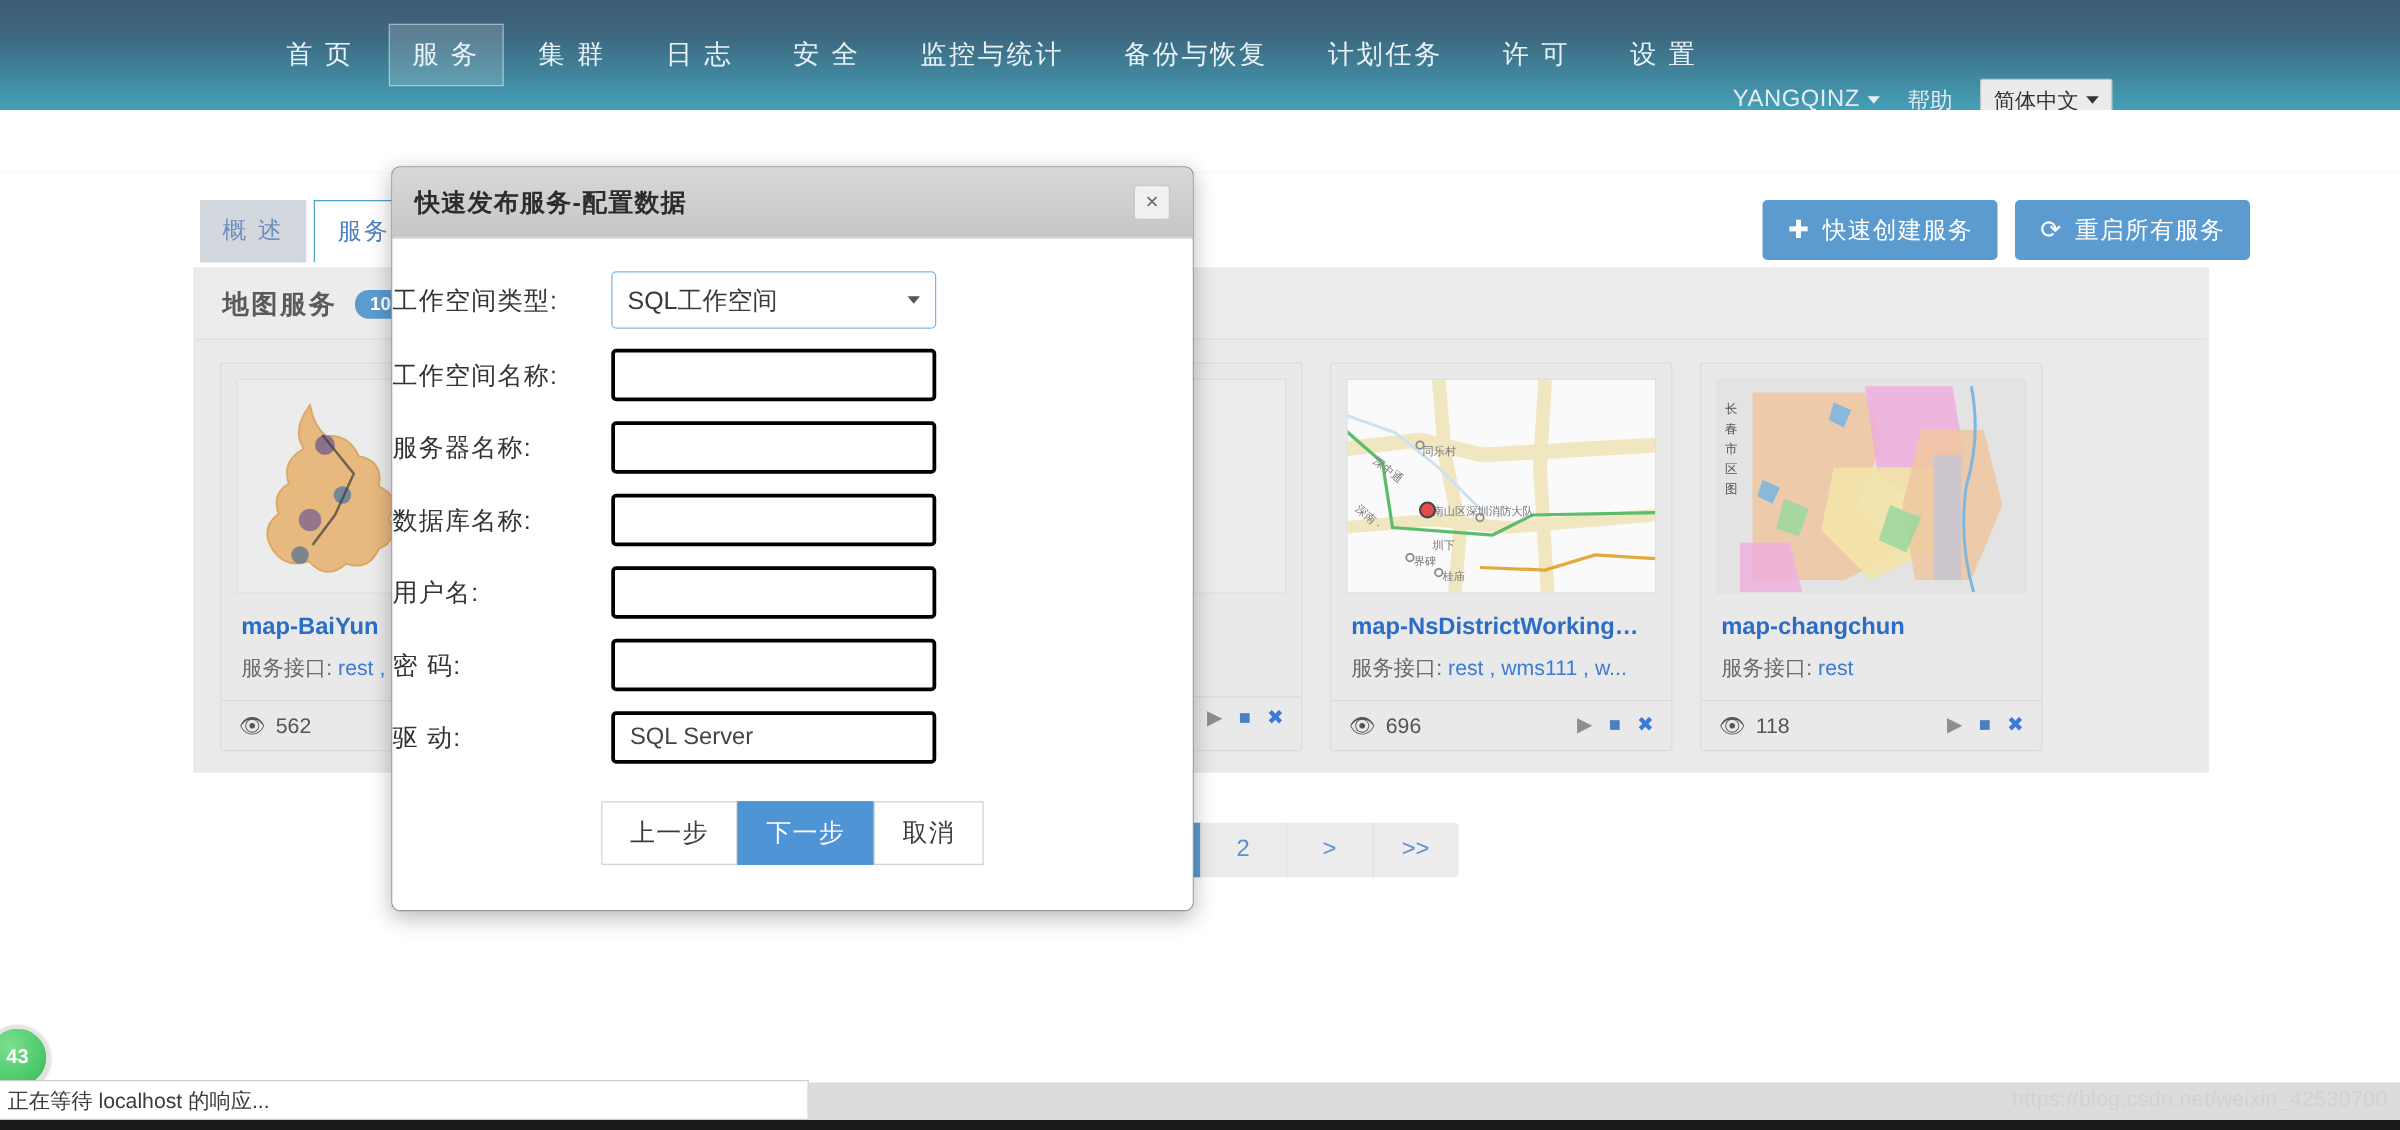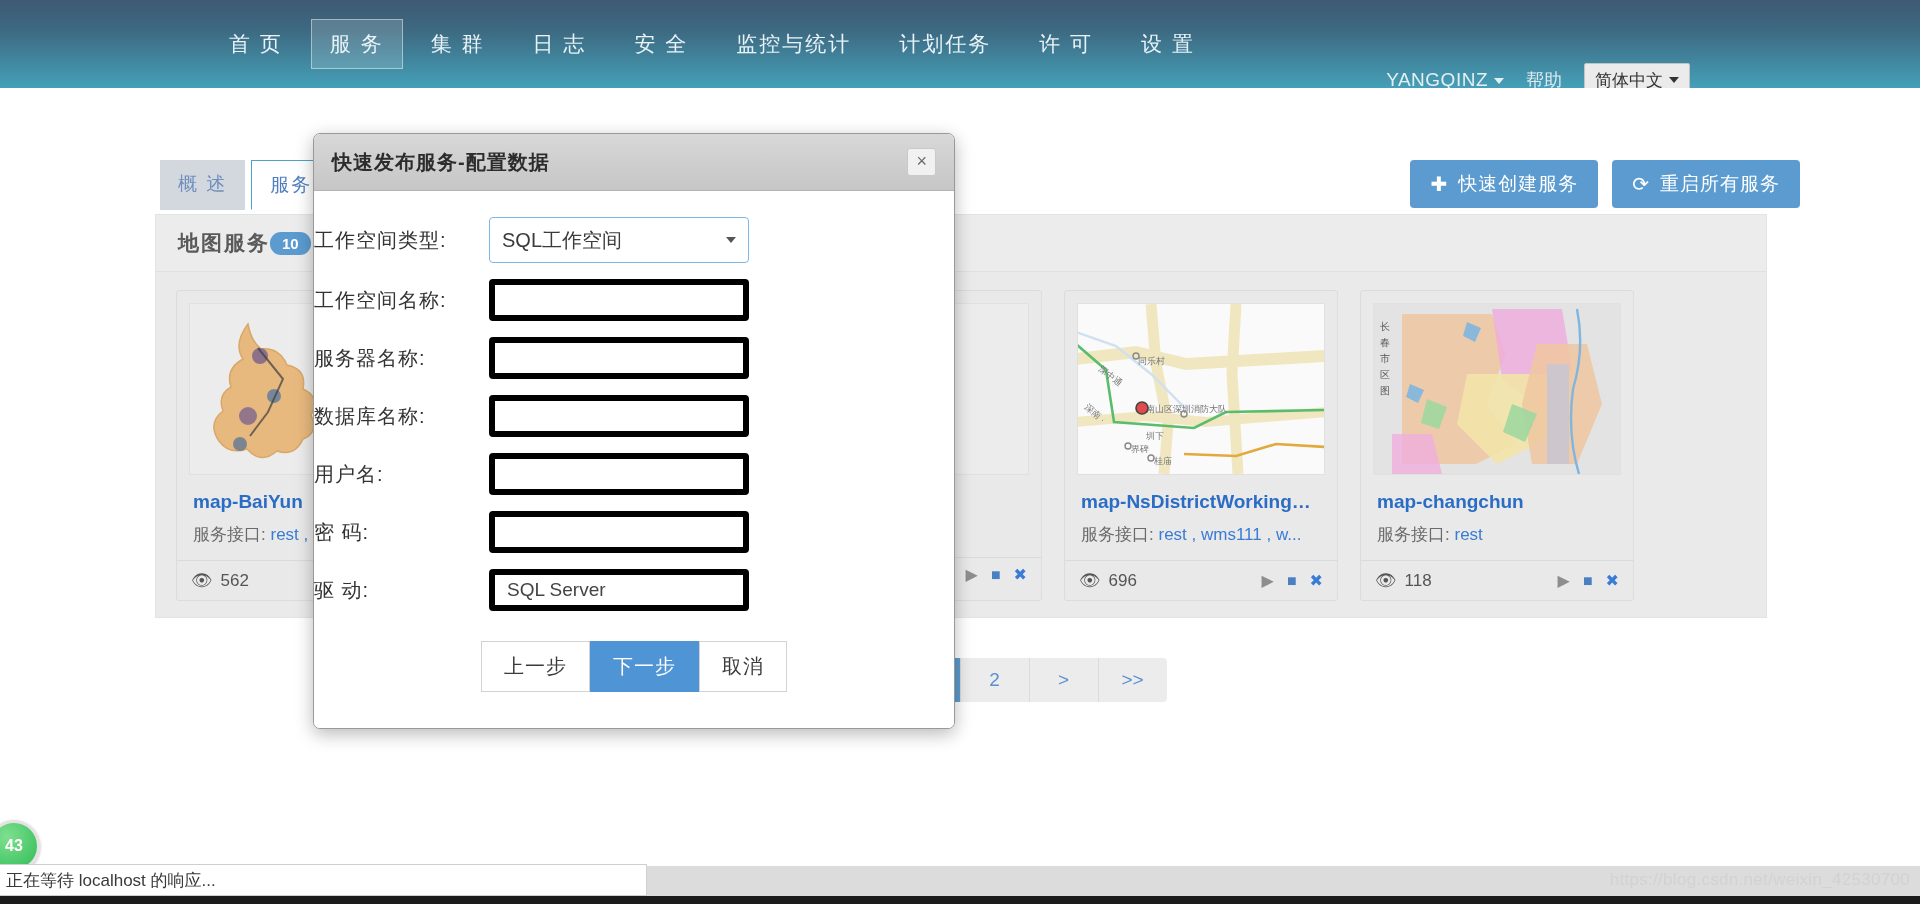--- a/index.html
+++ b/index.html
@@ -45,21 +45,21 @@
   .top-actions{position:absolute;right:120px;top:22px;display:flex;gap:14px;}
   .btn-primary{
     background:#5b9bd0;color:#fff;border:none;border-radius:4px;
     font-size:19px;padding:11px 20px;cursor:pointer;display:flex;align-items:center;gap:10px;
     font-family:inherit;letter-spacing:1px;
   }
   .ico{display:inline-block;line-height:1;font-size:20px;}
 
   
   .panel{position:absolute;left:155px;top:76px;width:1610px;background:#fff;border:1px solid #e3e3e3;}
-  .panel-head{background:#ececec;border-bottom:1px solid #e0e0e0;padding:14px 22px;display:flex;align-items:center;}
+  .panel-head{background:#ececec;border-bottom:1px solid #e0e0e0;padding:14px 22px;display:flex;align-items:center;gap:14px;}
   .panel-title{font-size:21px;font-weight:bold;color:#5a5a5a;letter-spacing:2px;}
   .badge-count{background:#5b9bd0;color:#fff;border-radius:11px;font-size:15px;font-weight:bold;padding:3px 12px;}
   .panel-body{background:#eaeaea;padding:18px 20px 16px 20px;display:flex;gap:22px;}
 
   .card{width:272px;background:#e9e9e9;border:1px solid #dcdcdc;border-radius:3px;display:flex;flex-direction:column;}
   .card-thumb{height:170px;margin:12px 12px 0 12px;background:#e9e9e9;border:1px solid #e0e0e0;overflow:hidden;position:relative;}
   .card-thumb svg{display:block;width:100%;height:100%;}
   .card-title{color:#2b6cc4;font-size:19px;font-weight:bold;padding:16px 16px 6px 16px;white-space:nowrap;overflow:hidden;text-overflow:ellipsis;cursor:pointer;}
   .card-meta{font-size:17px;color:#6b6b6b;padding:4px 16px 14px 16px;white-space:nowrap;overflow:hidden;}
   .card-meta b{color:#3a7bd5;font-weight:normal;}
@@ -86,21 +86,21 @@
   .modal-title{font-size:20px;font-weight:bold;color:#2c2c2c;letter-spacing:1px;}
   .modal-close{
     background:#f1f1f1;border:1px solid #c9c9c9;border-radius:3px;color:#6b6b6b;
     font-size:18px;line-height:1;padding:3px 8px 5px 8px;cursor:pointer;font-family:inherit;
   }
   .modal-body{padding:26px 0 10px 0;background:#fff;border-radius:0 0 6px 6px;}
   .frow{display:flex;align-items:center;margin-bottom:16px;}
   .flabel{width:175px;font-size:20px;color:#333;letter-spacing:1px;}
   .fctl{width:260px;}
   .finput{
-    width:100%;box-sizing:border-box;height:42px;border:6px solid #000000;border-radius:4px;
+    width:100%;box-sizing:border-box;height:42px;border:3px solid #000000;border-radius:4px;
     background:#fff;font-size:19px;color:#444;padding:0 12px;font-family:inherit;outline:none;
   }
   .fselect{
     width:100%;box-sizing:border-box;height:46px;border:1px solid #7cb7e8;border-radius:4px;
     background:#fff;font-size:20px;color:#3b3b3b;padding:0 12px;font-family:inherit;
     display:flex;align-items:center;justify-content:space-between;cursor:pointer;
   }
   .fselect .caret{border-top-color:#555;}
   .modal-foot{display:flex;justify-content:center;gap:0;padding:14px 0 26px 0;}
   .mbtn{
@@ -133,20 +133,21 @@
 
 <div class="navbar">
   <div class="nav-inner">
     <div class="nav-links">
       <div class="nav-link">首 页</div>
       <div class="nav-link active">服 务</div>
       <div class="nav-link">集 群</div>
       <div class="nav-link">日 志</div>
       <div class="nav-link">安 全</div>
       <div class="nav-link">监控与统计</div>
+      <div class="nav-link">备份与恢复</div>
       <div class="nav-link">计划任务</div>
       <div class="nav-link">许 可</div>
       <div class="nav-link">设 置</div>
     </div>
     <div class="nav-right">
       <div class="nav-user">
         <span>YANGQINZ</span><span class="caret"></span>
       </div>
       <div class="nav-help">帮助</div>
       <div class="lang-select">

